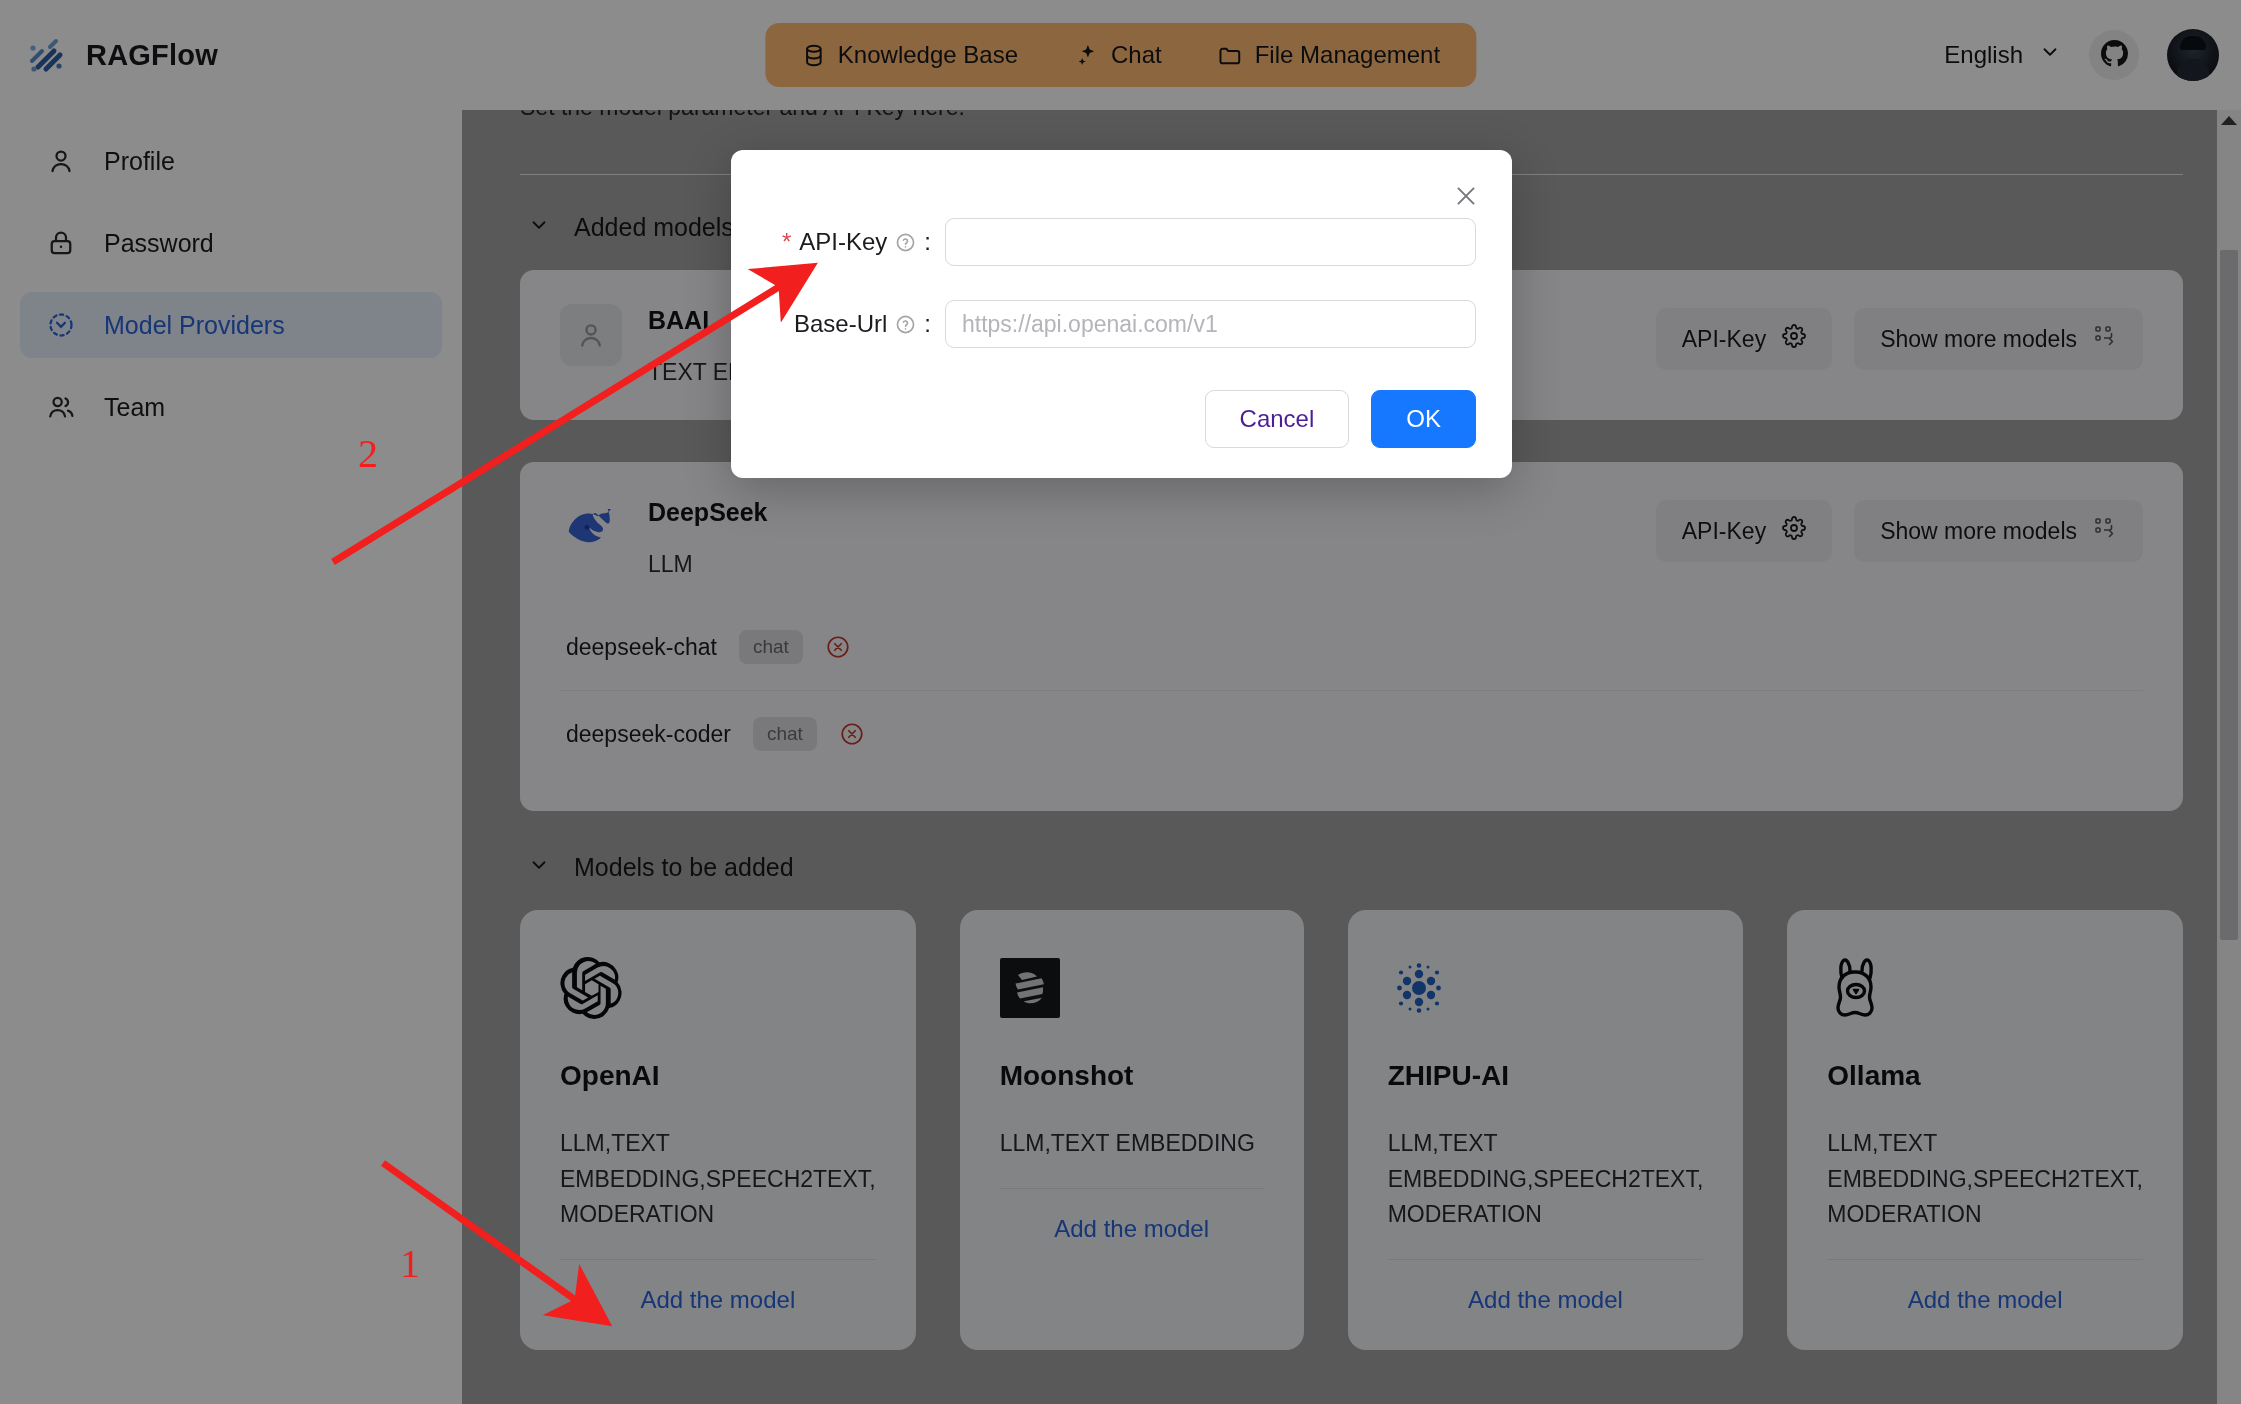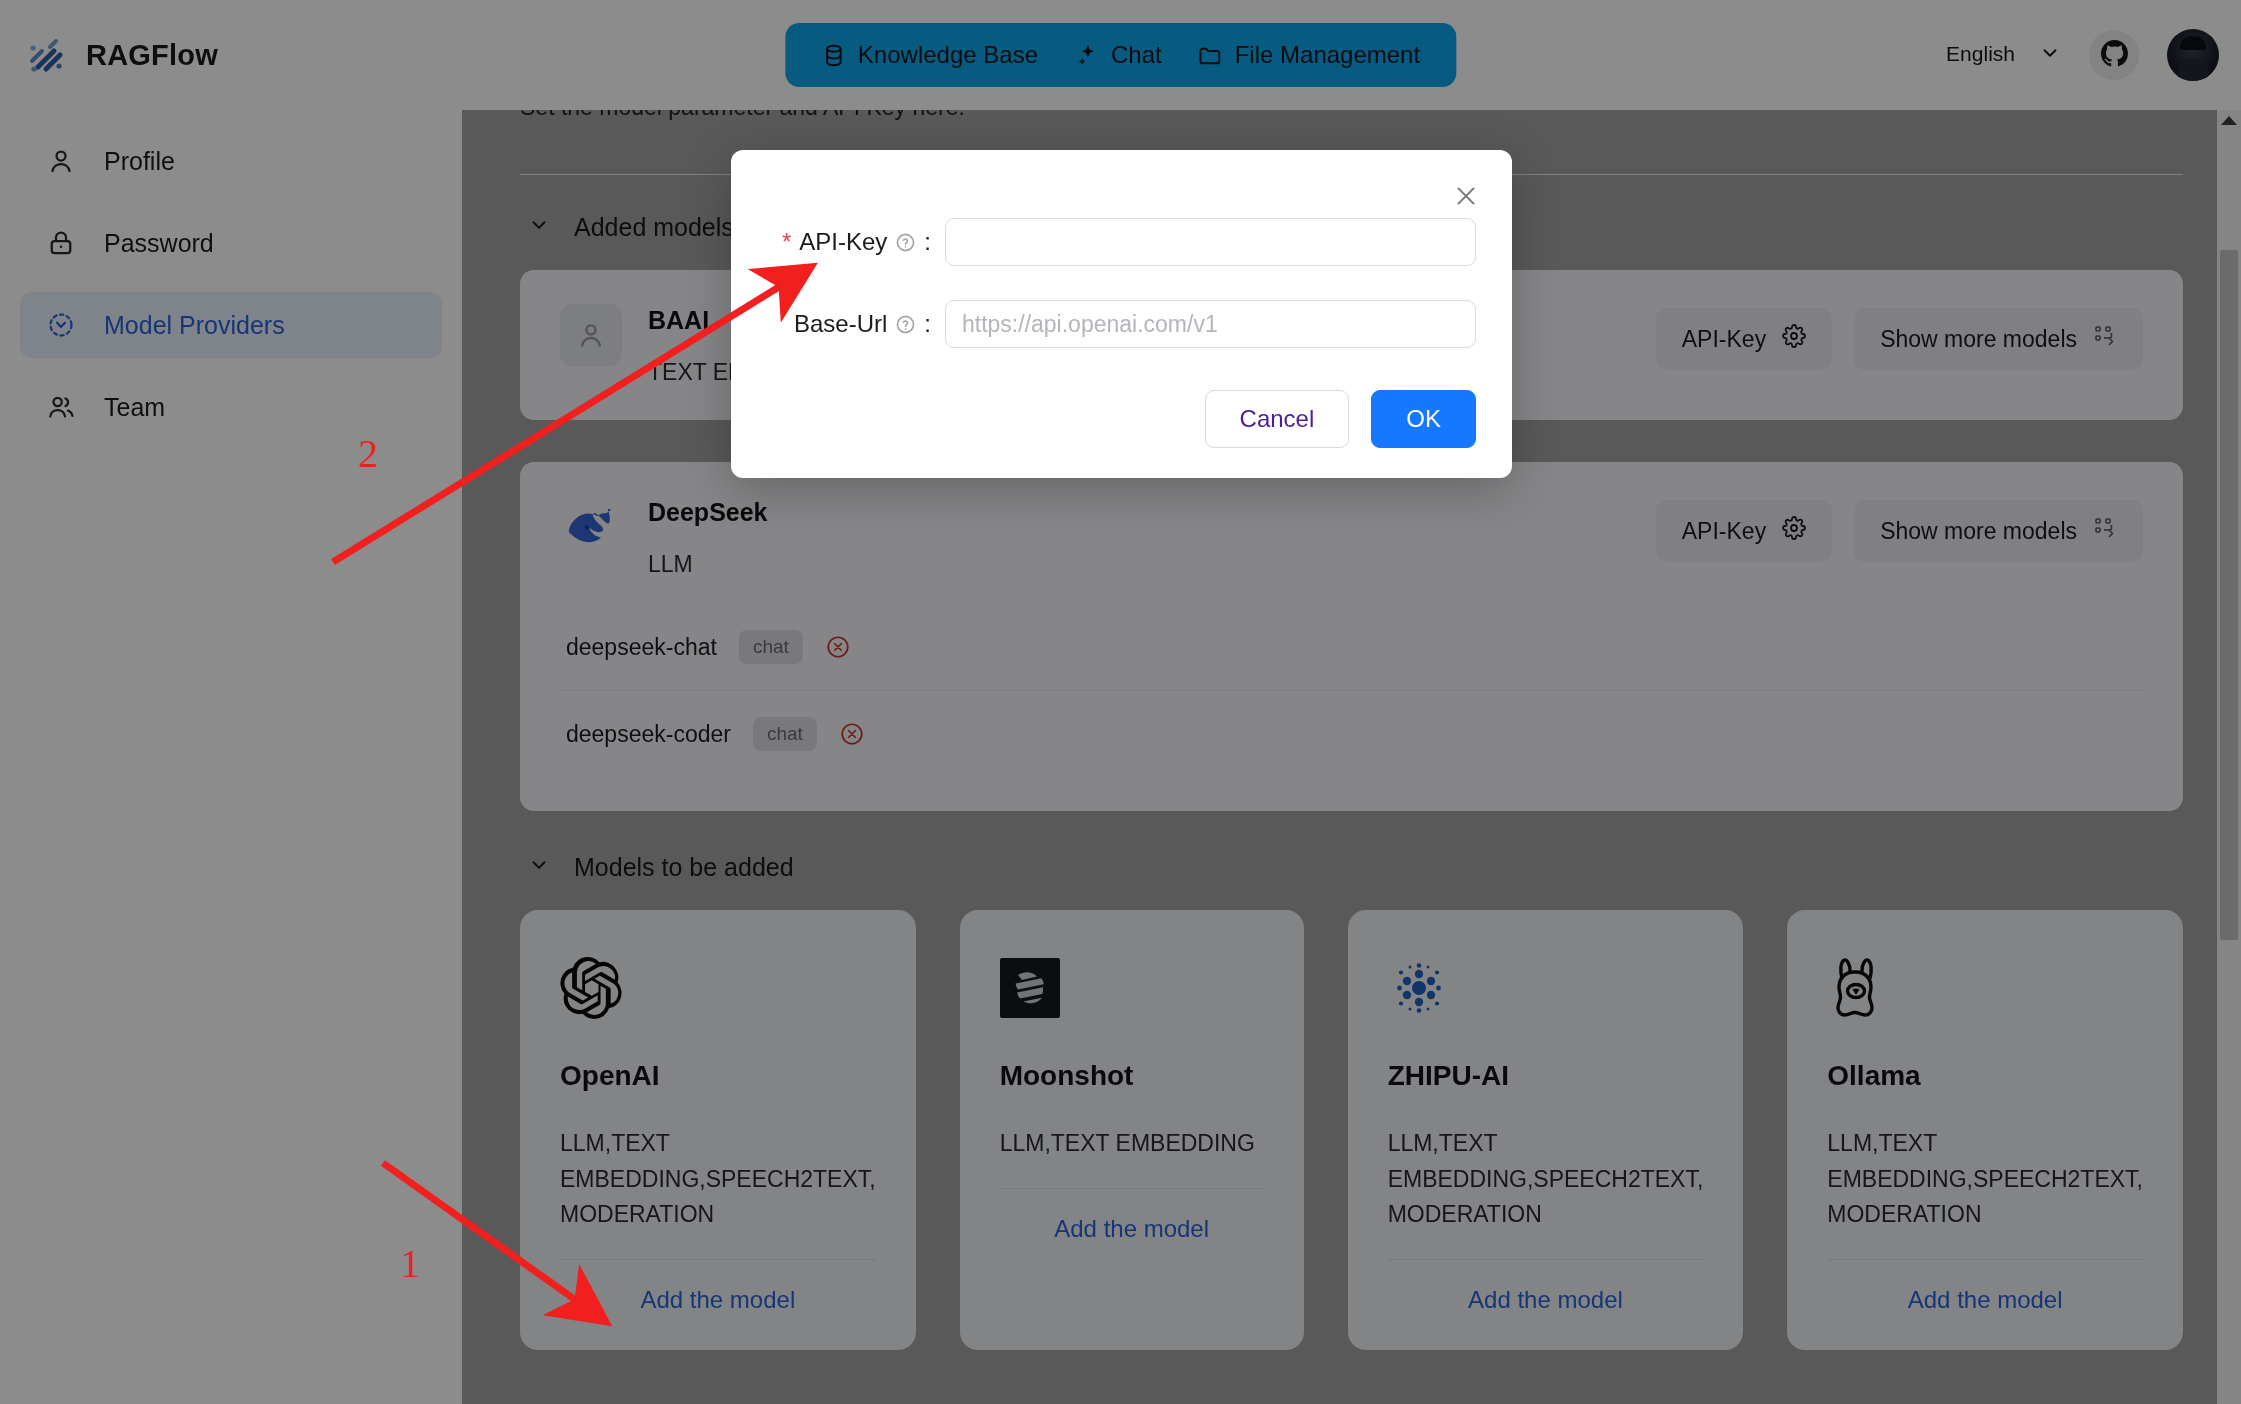--- a/index.html
+++ b/index.html
@@ -27,37 +27,37 @@
     background: #ffffff;
     display: flex; align-items: center;
     z-index: 5;
   }
   .brand { display: flex; align-items: center; gap: 16px; margin-left: 22px; }
   .brand-logo { width: 48px; height: 48px; }
   .brand-name { font-size: 29px; font-weight: 700; color: #1b1b1f; letter-spacing: .2px; }
 
   .nav {
     position: absolute; left: 50%; transform: translateX(-50%);
-    display: flex; align-items: center; gap: 0;
-    background: #0ea5e9; border-radius: 14px;
+    display: flex; align-items: center; gap: 20px;
+    background: #fdba74; border-radius: 14px;
     padding: 9px 18px;
   }
   .nav-item {
     display: flex; align-items: center; gap: 12px;
     padding: 9px 18px; border-radius: 10px;
     font-size: 24px; color: #17171b; font-weight: 500;
     cursor: pointer; white-space: nowrap;
   }
   .nav-item svg { display: block; }
 
   .header-right {
     position: absolute; right: 22px;
     display: flex; align-items: center; gap: 28px;
   }
-  .lang { display: flex; align-items: flex-start; gap: 24px; font-size: 21px; color: #17171b; cursor: pointer; }
+  .lang { display: flex; align-items: flex-start; gap: 16px; font-size: 24px; color: #17171b; cursor: pointer; }
   .gh-btn {
     width: 50px; height: 50px; border-radius: 50%;
     background: #eeeef0; display: flex; align-items: center; justify-content: center;
     cursor: pointer;
   }
   .avatar {
     width: 52px; height: 52px; border-radius: 50%;
     overflow: hidden; cursor: pointer;
     background: radial-gradient(circle at 50% 38%, #3a4452 0%, #1b2029 55%, #0b0e13 100%);
     position: relative;

